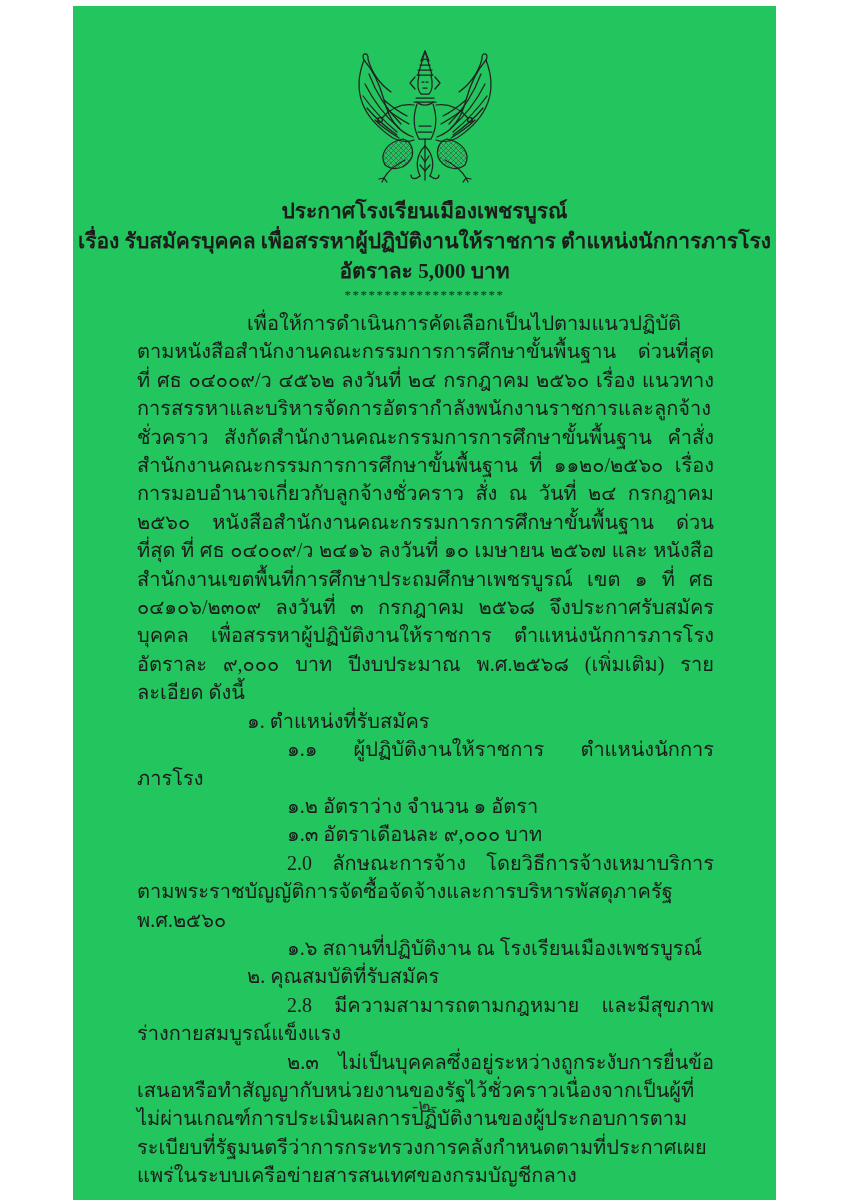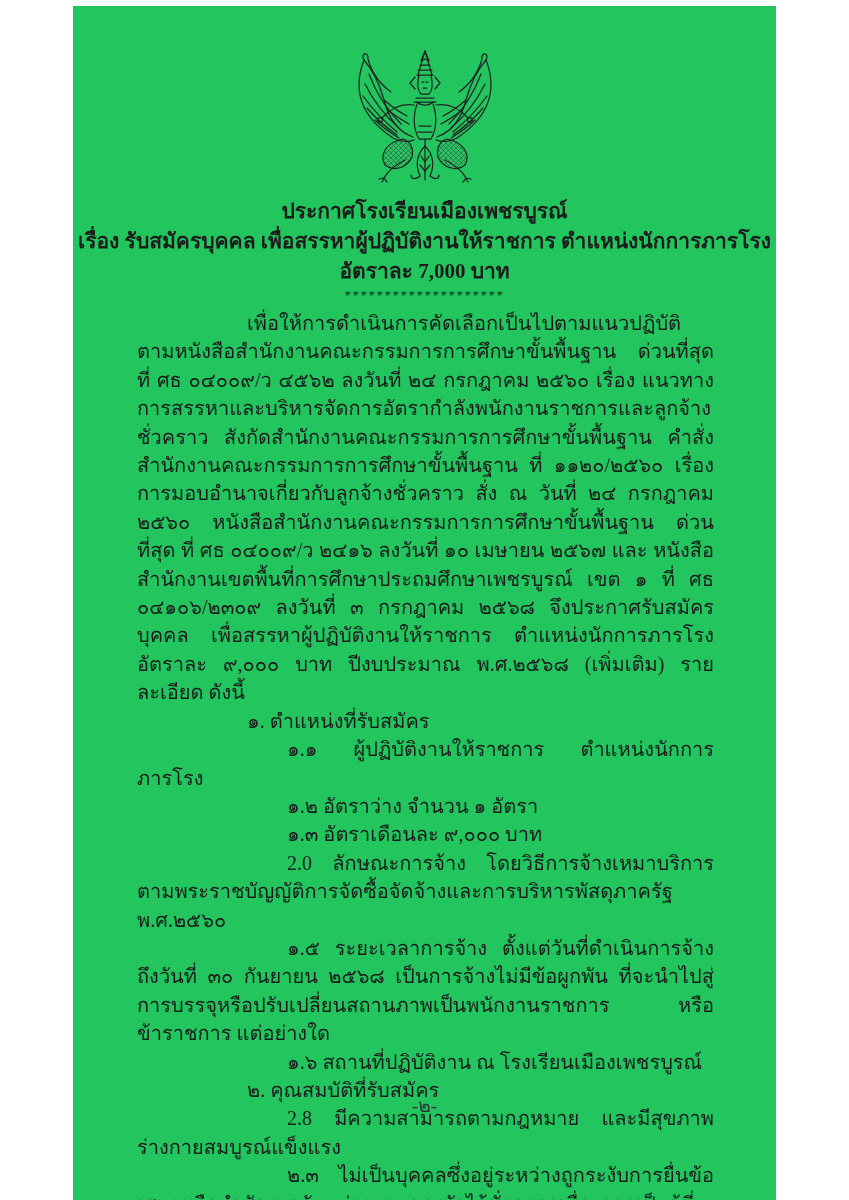--- a/index.html
+++ b/index.html
@@ -124,33 +124,32 @@
         <path d="M64,112 C54,117 47,123 43,130"></path>
         <path d="M104,112 C114,117 121,123 125,130"></path>
         <path d="M43,130 L38,131 M43,130 L41,134 M43,130 L46,134"></path>
         <path d="M125,130 L130,131 M125,130 L127,134 M125,130 L122,134"></path>
       </g>
     </svg>
   </div>
 
   <div class="header-block">
     <div class="doc-title-line">ประกาศโรงเรียนเมืองเพชรบูรณ์</div>
-    <div class="doc-title-line">เรื่อง  รับสมัครบุคคล เพื่อสรรหาผู้ปฏิบัติงานให้ราชการ ตำแหน่งนักการภารโรง อัตราละ 7,000 บาท</div>
+    <div class="doc-title-line">เรื่อง  รับสมัครบุคคล เพื่อสรรหาผู้ปฏิบัติงานให้ราชการ ตำแหน่งนักการภารโรง อัตราละ 5,000 บาท</div>
     <div class="separator">********************</div>
   </div>
 
   <div class="content">
     <p class="p-indent">เพื่อให้การดำเนินการคัดเลือกเป็นไปตามแนวปฏิบัติตามหนังสือสำนักงานคณะกรรมการการศึกษาขั้นพื้นฐาน ด่วนที่สุด ที่ ศธ ๐๔๐๐๙/ว ๔๕๖๒  ลงวันที่ ๒๔ กรกฎาคม  ๒๕๖๐ เรื่อง  แนวทางการสรรหาและบริหารจัดการอัตรากำลังพนักงานราชการและลูกจ้างชั่วคราว สังกัดสำนักงานคณะกรรมการการศึกษาขั้นพื้นฐาน คำสั่งสำนักงานคณะกรรมการการศึกษาขั้นพื้นฐาน ที่ ๑๑๒๐/๒๕๖๐  เรื่อง การมอบอำนาจเกี่ยวกับลูกจ้างชั่วคราว สั่ง ณ วันที่ ๒๔  กรกฎาคม  ๒๕๖๐ หนังสือสำนักงานคณะกรรมการการศึกษาขั้นพื้นฐาน ด่วนที่สุด ที่ ศธ ๐๔๐๐๙/ว ๒๔๑๖ ลงวันที่ ๑๐ เมษายน ๒๕๖๗ และ  หนังสือสำนักงานเขตพื้นที่การศึกษาประถมศึกษาเพชรบูรณ์ เขต ๑ ที่ ศธ ๐๔๑๐๖/๒๓๐๙ ลงวันที่ ๓ กรกฎาคม ๒๕๖๘  จึงประกาศรับสมัครบุคคล เพื่อสรรหาผู้ปฏิบัติงานให้ราชการ ตำแหน่งนักการภารโรง อัตราละ ๙,๐๐๐ บาท ปีงบประมาณ พ.ศ.๒๕๖๘ (เพิ่มเติม) รายละเอียด ดังนี้</p>
 
     <p class="sec-head">๑.  ตำแหน่งที่รับสมัคร</p>
     <p class="item">๑.๑ ผู้ปฏิบัติงานให้ราชการ ตำแหน่งนักการภารโรง</p>
     <p class="item">๑.๒ อัตราว่าง จำนวน ๑ อัตรา</p>
     <p class="item">๑.๓ อัตราเดือนละ ๙,๐๐๐ บาท</p>
     <p class="item">2.0 ลักษณะการจ้าง โดยวิธีการจ้างเหมาบริการ ตามพระราชบัญญัติการจัดซื้อจัดจ้างและการบริหารพัสดุภาครัฐ พ.ศ.๒๕๖๐</p>
-    <p class="item">๑.๕ ระยะเวลาการจ้าง ตั้งแต่วันที่ดำเนินการจ้าง ถึงวันที่ ๓๐ กันยายน ๒๕๖๘  เป็นการจ้างไม่มีข้อผูกพัน ที่จะนำไปสู่การบรรจุหรือปรับเปลี่ยนสถานภาพเป็นพนักงานราชการ หรือข้าราชการ แต่อย่างใด</p>
     <p class="item">๑.๖ สถานที่ปฏิบัติงาน ณ โรงเรียนเมืองเพชรบูรณ์</p>
 
     <p class="sec-head">๒.  คุณสมบัติที่รับสมัคร</p>
     <p class="item">2.8 มีความสามารถตามกฎหมาย และมีสุขภาพร่างกายสมบูรณ์แข็งแรง</p>
     <p class="item">๒.๓ ไม่เป็นบุคคลซึ่งอยู่ระหว่างถูกระงับการยื่นข้อเสนอหรือทำสัญญากับหน่วยงานของรัฐไว้ชั่วคราวเนื่องจากเป็นผู้ที่ไม่ผ่านเกณฑ์การประเมินผลการปฏิบัติงานของผู้ประกอบการตามระเบียบที่รัฐมนตรีว่าการกระทรวงการคลังกำหนดตามที่ประกาศเผยแพร่ในระบบเครือข่ายสารสนเทศของกรมบัญชีกลาง</p>
 
   </div>
 
   <div class="page-num">-๒-</div>
 

